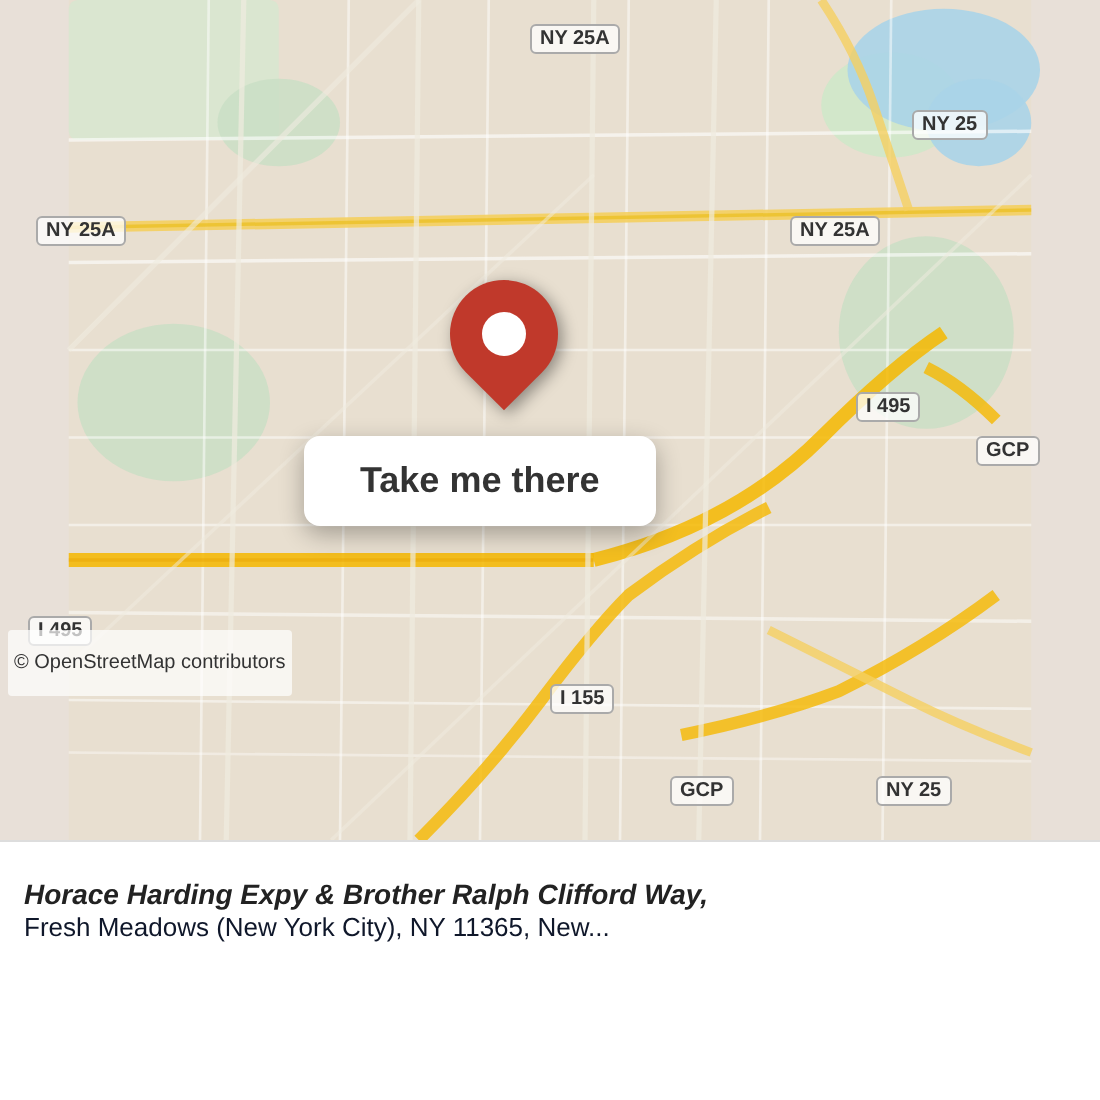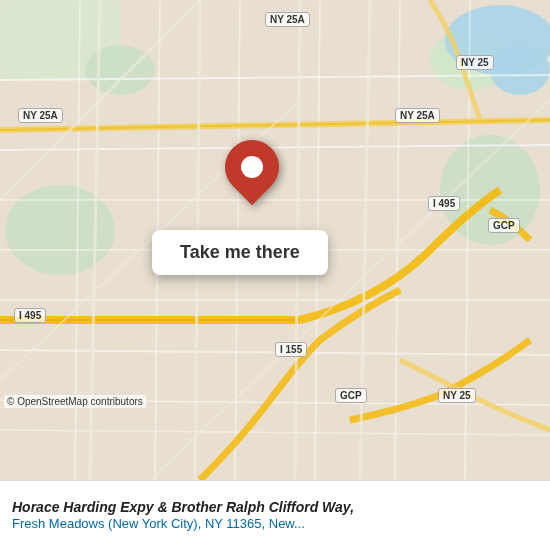--- a/index.html
+++ b/index.html
@@ -7,21 +7,21 @@
       width: 550px;
       height: 550px;
       overflow: hidden;
       font-family: Arial, sans-serif;
       position: relative;
     }
 
     
     #map-container {
       width: 550px;
-      height: 480px;
+      height: 420px;
       position: relative;
       overflow: hidden;
       background-color: #e8e0d8;
     }
 
     
     #map-svg {
       width: 100%;
       height: 100%;
     }
@@ -52,21 +52,21 @@
       width: 22px;
       height: 22px;
       background: white;
       border-radius: 50%;
       transform: rotate(45deg);
     }
 
     
     .take-me-there-btn {
       position: absolute;
-      top: 230px;
+      top: 218px;
       left: 152px;
       background: white;
       border: none;
       border-radius: 8px;
       padding: 12px 28px;
       font-size: 18px;
       font-weight: 600;
       color: #333;
       box-shadow: 0 4px 12px rgba(0,0,0,0.3);
       cursor: pointer;
@@ -92,21 +92,21 @@
     .bottom-title {
       font-size: 14px;
       font-weight: 700;
       color: #222;
       line-height: 1.3;
       font-style: italic;
     }
 
     .bottom-subtitle {
       font-size: 13px;
-      color: #0369a1;
+      color: #0f172a;
       line-height: 1.3;
     }
 
     .moovit-logo {
       width: 80px;
       height: 44px;
       background: #2d7dd2;
       border-radius: 8px;
       display: flex;
       align-items: center;
@@ -120,21 +120,21 @@
       margin-left: 10px;
     }
 
     .openstreetmap-credit {
       position: absolute;
       bottom: 72px;
       left: 4px;
       font-size: 10px;
       color: #333;
       background: rgba(255,255,255,0.7);
-      padding: 1px 3px;
+      padding: 11px 3px;
       border-radius: 2px;
     }
 
     
     .road-label {
       position: absolute;
       font-size: 10px;
       font-weight: 600;
       color: #333;
       background: rgba(255,255,255,0.75);

